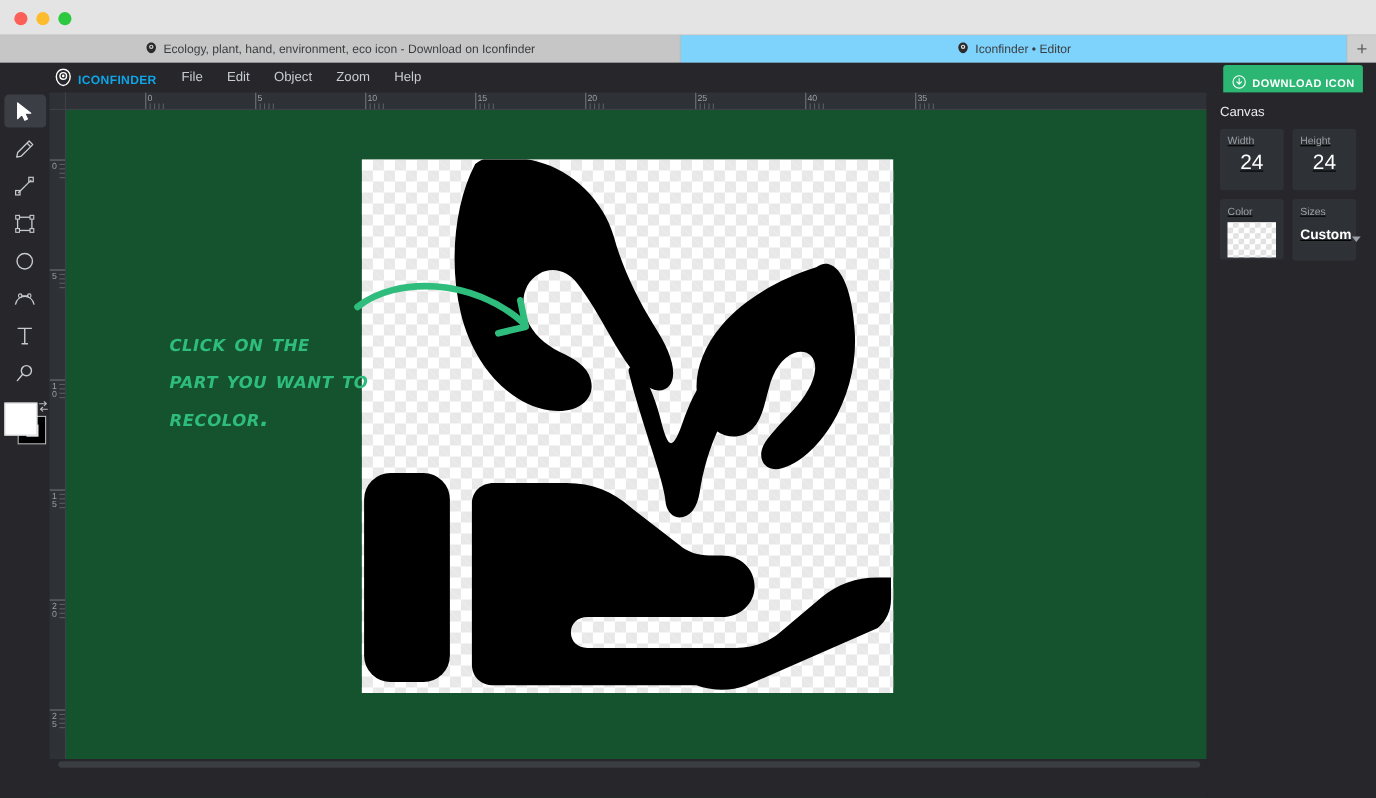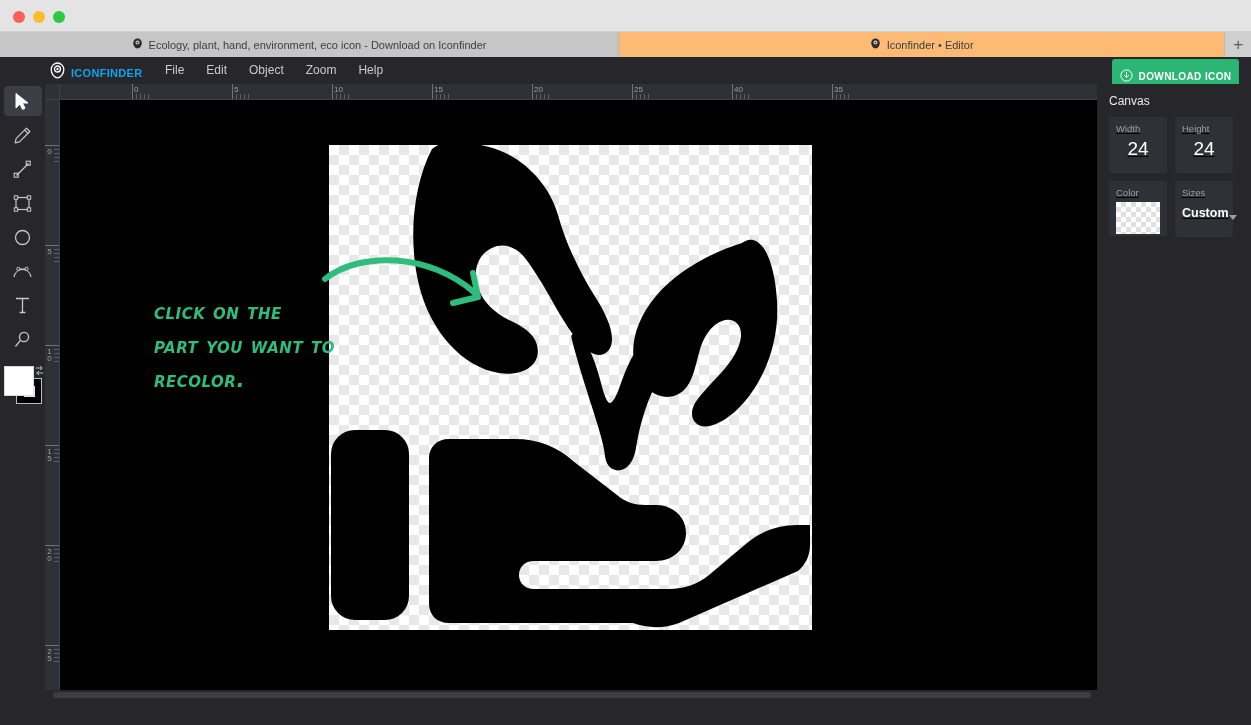--- a/index.html
+++ b/index.html
@@ -39,21 +39,21 @@
     border-bottom: 1px solid #b5b5b5;
     display: flex;
   }
   .tab {
     height: 25px; display: flex; align-items: center; justify-content: center;
     gap: 6px; font-size: 11px; color: #3b3e41;
     border-right: 1px solid #b9b9b9;
     padding: 0 8px; overflow: hidden; white-space: nowrap;
   }
   .tab.inactive { background: #c6c6c6; width: 625px; }
-  .tab.active { background: #fdba74; width: 612px; }
+  .tab.active { background: #7dd3fc; width: 612px; }
   .tab-favicon { flex: 0 0 auto; }
   .newtab {
     width: 26px; height: 25px; display: flex; align-items: center; justify-content: center;
     font-size: 17px; color: #5c5f62; background: #cfcfcf;
   }
 
   
   .appbar {
     position: absolute; left: 0; top: 57px; width: 1251px; height: 27px;
     background: #26262b;
@@ -129,21 +129,21 @@
   .rv-major { position: absolute; left: 0; height: 1px; width: 15px; background: #6e737a; }
   .rv-label {
     position: absolute; left: 1px; font-size: 8px; color: #9aa0a6;
     writing-mode: vertical-rl; text-orientation: upright; line-height: 6px;
     letter-spacing: -2px;
   }
 
   
   .workspace {
     position: absolute; left: 60px; top: 100px; width: 1037px; height: 590px;
-    background: #000000; overflow: hidden;
+    background: #14532d; overflow: hidden;
   }
   .scroll-h {
     position: absolute; left: 45px; top: 690px; width: 1052px; height: 10px;
     background: #26262b;
   }
   .scroll-thumb {
     position: absolute; left: 8px; top: 2px; width: 1038px; height: 6px;
     background: #3a3d42; border-radius: 3px;
   }
   .bottom-strip {

